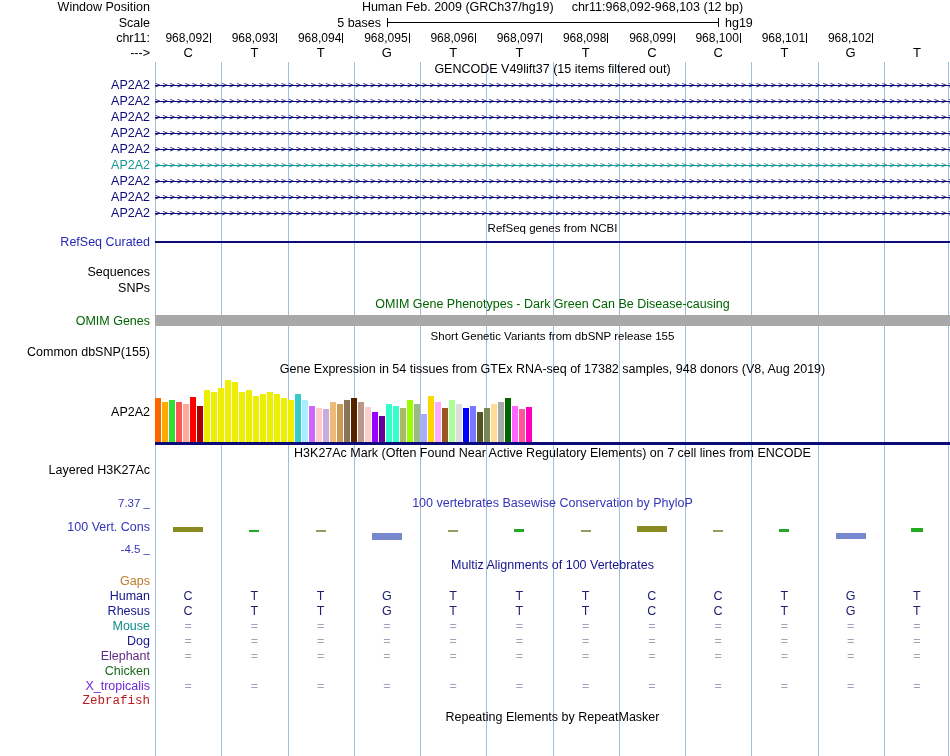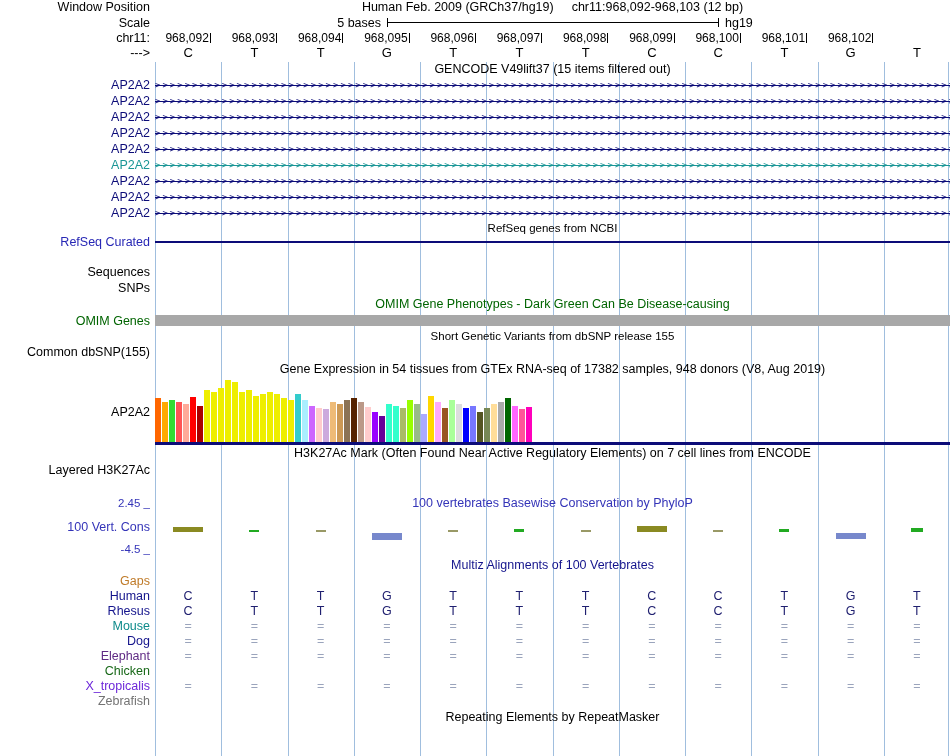--- a/index.html
+++ b/index.html
@@ -304,21 +304,21 @@
     <div class="row h16">
       <div class="lblcol">Layered H3K27Ac</div>
       <div class="track"></div>
     </div>
     <div class="row h18">
         <div class="lblcol"></div>
         <div class="track"></div>
       </div>
 
     <div class="row h15">
-      <div class="lblcol blue sm">2.45 _</div>
+      <div class="lblcol blue sm">7.37 _</div>
       <div class="track ctitle blue">100 vertebrates Basewise Conservation by PhyloP</div>
     </div>
     <div class="row h31">
       <div class="lblcol blue vcenter">100 Vert. Cons</div>
       <div class="track">
           <div id="phylop-marks">
             <div class="pmark" style="width: 30px; left: 18px; height: 5px; background: rgb(138, 138, 34); top: 16px;"></div>
             <div class="pmark" style="width: 10px; left: 94px; height: 2px; background: rgb(34, 170, 34); top: 19px;"></div>
             <div class="pmark" style="width: 10px; left: 161px; height: 2px; background: rgb(153, 153, 102); top: 19px;"></div>
             <div class="pmark" style="width: 30px; left: 217px; height: 7px; background: rgb(119, 136, 204); top: 22px;"></div>
@@ -473,21 +473,21 @@
             <div class="cellc mcell" style="color: rgb(154, 164, 188);">=</div>
             <div class="cellc mcell" style="color: rgb(154, 164, 188);">=</div>
             <div class="cellc mcell" style="color: rgb(154, 164, 188);">=</div>
             <div class="cellc mcell" style="color: rgb(154, 164, 188);">=</div>
             <div class="cellc mcell" style="color: rgb(154, 164, 188);">=</div>
             <div class="cellc mcell" style="color: rgb(154, 164, 188);">=</div>
             <div class="cellc mcell" style="color: rgb(154, 164, 188);">=</div>
           </div>
         </div>
         <div class="row mrow">
-          <div class="lblcol mlbl" style="color: #737373;">Zebrafish</div>
+          <div class="lblcol mlbl" style="color: #b91c1c; font-family: Liberation Mono, monospace;">Zebrafish</div>
           <div class="track grid12">
             <div class="cellc mcell" style="color: rgb(154, 164, 188);"></div>
             <div class="cellc mcell" style="color: rgb(154, 164, 188);"></div>
             <div class="cellc mcell" style="color: rgb(154, 164, 188);"></div>
             <div class="cellc mcell" style="color: rgb(154, 164, 188);"></div>
             <div class="cellc mcell" style="color: rgb(154, 164, 188);"></div>
             <div class="cellc mcell" style="color: rgb(154, 164, 188);"></div>
             <div class="cellc mcell" style="color: rgb(154, 164, 188);"></div>
             <div class="cellc mcell" style="color: rgb(154, 164, 188);"></div>
             <div class="cellc mcell" style="color: rgb(154, 164, 188);"></div>

